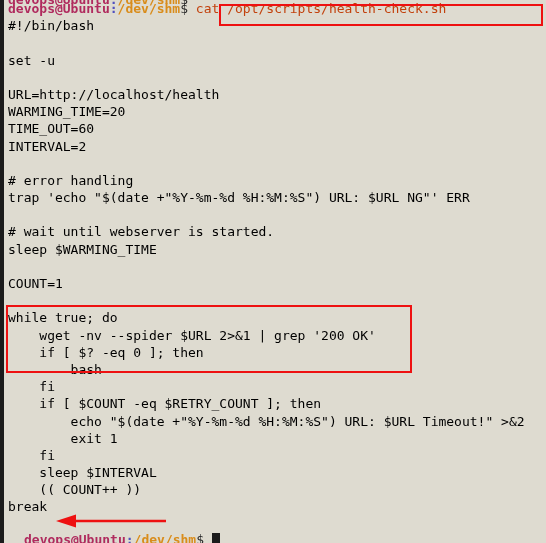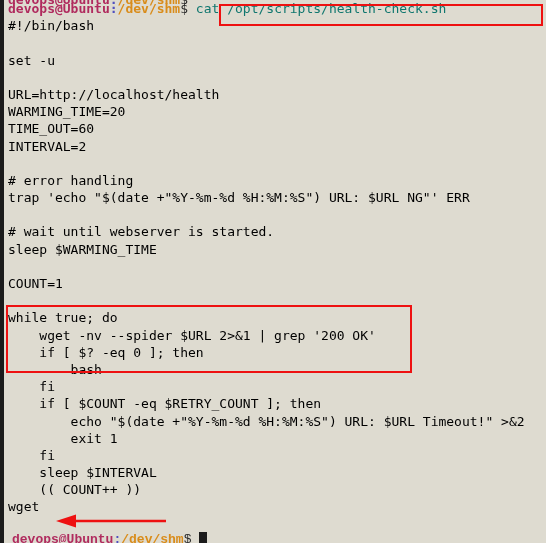--- a/index.html
+++ b/index.html
@@ -49,33 +49,32 @@
     white-space: pre;
     height: 17.2px;
     overflow: hidden;
     z-index: 1;
   }
   .clip-bottom {
     position: absolute;
     left: 0;
     top: 531px;
     width: 546px;
-    padding-left: 12px;
+    padding-left: 24px;
     box-sizing: border-box;
     white-space: pre;
     height: 12px;
     overflow: hidden;
     z-index: 1;
-    font-family: Liberation Mono, monospace;
   }
   .user  { color: #b02b5e; font-weight: bold; }
   .colon { color: #4f4fbf; font-weight: bold; }
   .path  { color: #d98c1a; font-weight: bold; }
   .dollar{ color: #2b2b2b; }
-  .cmd   { color: #0f766e; margin-top: 20px; }
+  .cmd   { color: #c2410c; margin-top: 20px; }
   .code  { color: #000000; }
 
   .cursor {
     display: inline-block;
     width: 8px;
     height: 13px;
     background: #1b1b1b;
     vertical-align: -2px;
   }
 
@@ -131,21 +130,21 @@
     <div class="line code">    wget -nv --spider $URL 2&gt;&amp;1 | grep '200 OK'</div>
     <div class="line code">    if [ $? -eq 0 ]; then</div>
     <div class="line code">        bash</div>
     <div class="line code">    fi</div>
     <div class="line code">    if [ $COUNT -eq $RETRY_COUNT ]; then</div>
     <div class="line code">        echo "$(date +"%Y-%m-%d %H:%M:%S") URL: $URL Timeout!" &gt;&amp;2</div>
     <div class="line code">        exit 1</div>
     <div class="line code">    fi</div>
     <div class="line code">    sleep $INTERVAL</div>
     <div class="line code">    (( COUNT++ ))</div>
-    <div class="line code">wget</div>
+    <div class="line code">break</div>
     <div class="line code"></div>
   </div>
 
   <div class="clip-bottom"><span class="user">devops@Ubuntu</span><span class="colon">:</span><span class="path">/dev/shm</span><span class="dollar">$</span><span> </span><span class="cursor"></span></div>
 
   <div class="hl-box" id="hl-command"></div>
 
   <div class="hl-box" id="hl-loop"></div>
 
   <svg class="arrow" id="arrow-exit" viewBox="0 0 112 18">

